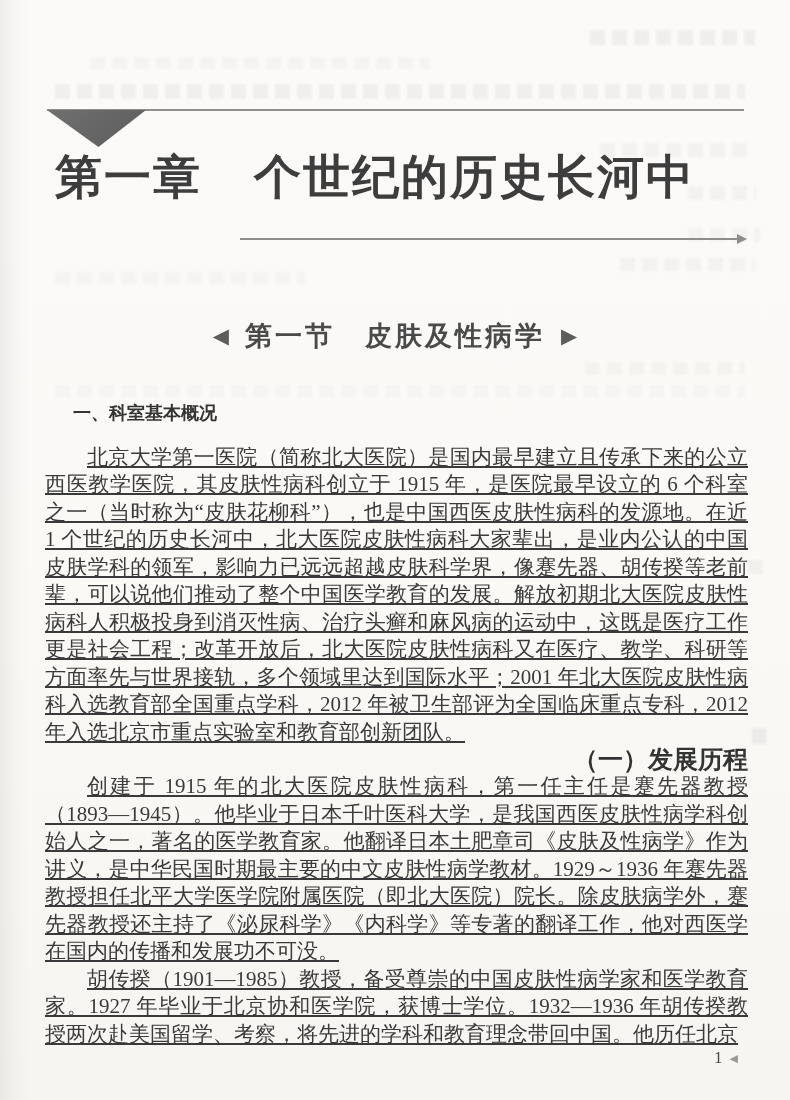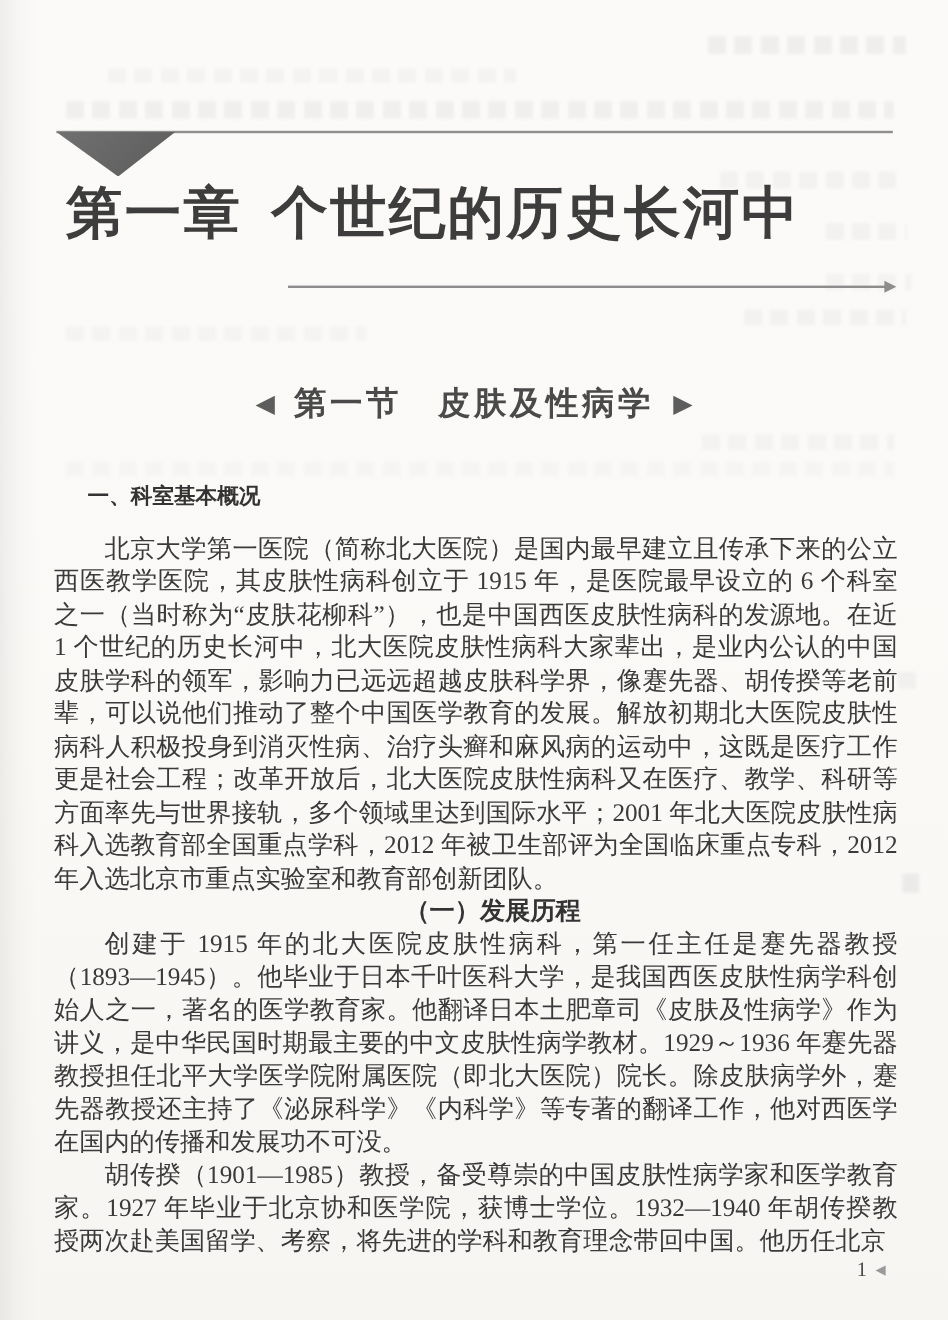--- a/index.html
+++ b/index.html
@@ -26,21 +26,21 @@
     position:absolute;left:47px;top:109px;width:697px;height:0;
     border-top:2px solid #8e8e8e;
   }
   .head-triangle{
     position:absolute;left:47px;top:110px;width:99px;height:37px;
     background:linear-gradient(135deg,#707070,#5c5c5c);
     clip-path:polygon(0 0,100% 0,52% 100%);
   }
   .chapter-row{
     position:absolute;left:55px;top:146px;width:700px;
-    display:flex;align-items:baseline;gap:24px;
+    display:flex;align-items:baseline;gap:52px;
     font-family:"Liberation Sans","DejaVu Sans",sans-serif;
     font-weight:700;font-size:47px;letter-spacing:2px;color:#3d3d3d;
     white-space:nowrap;
   }
   .arrow-line{
     position:absolute;left:240px;top:238px;width:498px;height:0;
     border-top:2px solid #8d8d8d;
   }
   .arrow-head{
     position:absolute;right:-9px;top:-6px;width:0;height:0;
@@ -63,24 +63,24 @@
     font-size:21px;line-height:27.45px;
     text-align:justify;text-justify:inter-character;
   }
   .h1{
     font-family:"Liberation Sans","DejaVu Sans",sans-serif;
     font-weight:700;font-size:18px;line-height:30px;
     color:#333;text-indent:28px;margin:0 0 16px 0;text-align:left;
   }
   .h2{
     font-family:"Liberation Sans","DejaVu Sans",sans-serif;
-    font-weight:700;font-size:21px;line-height:27.45px;
-    color:#333;text-indent:28px;text-align:center;
+    font-weight:700;font-size:25px;line-height:27.45px;
+    color:#333;text-indent:28px;text-align:right;
   }
-  .para{margin:0;text-indent:2em;}
+  .para{margin:0;text-indent:2em;text-decoration:underline;}
   .footer{
     position:absolute;right:52px;top:1048px;
     font-size:17px;color:#4a4a4a;
     display:flex;align-items:center;gap:7px;
   }
   .footer .foot-tri{
     font-size:11px;color:#9a9a9a;
     font-family:"DejaVu Sans",sans-serif;
   }
 </style>
@@ -118,21 +118,21 @@
     <span class="tri">◀</span>
     <span>第一节　皮肤及性病学</span>
     <span class="tri">▶</span>
   </div>
 
   <div class="body-col">
     <div class="h1">一、科室基本概况</div>
     <p class="para">北京大学第一医院（简称北大医院）是国内最早建立且传承下来的公立西医教学医院，其皮肤性病科创立于 1915 年，是医院最早设立的 6 个科室之一（当时称为“皮肤花柳科”），也是中国西医皮肤性病科的发源地。在近 1 个世纪的历史长河中，北大医院皮肤性病科大家辈出，是业内公认的中国皮肤学科的领军，影响力已远远超越皮肤科学界，像蹇先器、胡传揆等老前辈，可以说他们推动了整个中国医学教育的发展。解放初期北大医院皮肤性病科人积极投身到消灭性病、治疗头癣和麻风病的运动中，这既是医疗工作更是社会工程；改革开放后，北大医院皮肤性病科又在医疗、教学、科研等方面率先与世界接轨，多个领域里达到国际水平；2001 年北大医院皮肤性病科入选教育部全国重点学科，2012 年被卫生部评为全国临床重点专科，2012 年入选北京市重点实验室和教育部创新团队。</p>
     <div class="h2">（一）发展历程</div>
     <p class="para">创建于 1915 年的北大医院皮肤性病科，第一任主任是蹇先器教授（1893—1945）。他毕业于日本千叶医科大学，是我国西医皮肤性病学科创始人之一，著名的医学教育家。他翻译日本土肥章司《皮肤及性病学》作为讲义，是中华民国时期最主要的中文皮肤性病学教材。1929～1936 年蹇先器教授担任北平大学医学院附属医院（即北大医院）院长。除皮肤病学外，蹇先器教授还主持了《泌尿科学》《内科学》等专著的翻译工作，他对西医学在国内的传播和发展功不可没。</p>
-    <p class="para">胡传揆（1901—1985）教授，备受尊崇的中国皮肤性病学家和医学教育家。1927 年毕业于北京协和医学院，获博士学位。1932—1940 年胡传揆教授两次赴美国留学、考察，将先进的学科和教育理念带回中国。他历任北京</p>
+    <p class="para">胡传揆（1901—1985）教授，备受尊崇的中国皮肤性病学家和医学教育家。1927 年毕业于北京协和医学院，获博士学位。1932—1936 年胡传揆教授两次赴美国留学、考察，将先进的学科和教育理念带回中国。他历任北京</p>
   </div>
 
   <div class="footer">
     <span>1</span>
     <span class="foot-tri">◀</span>
   </div>
 
 </div>
 
 </body></html>

